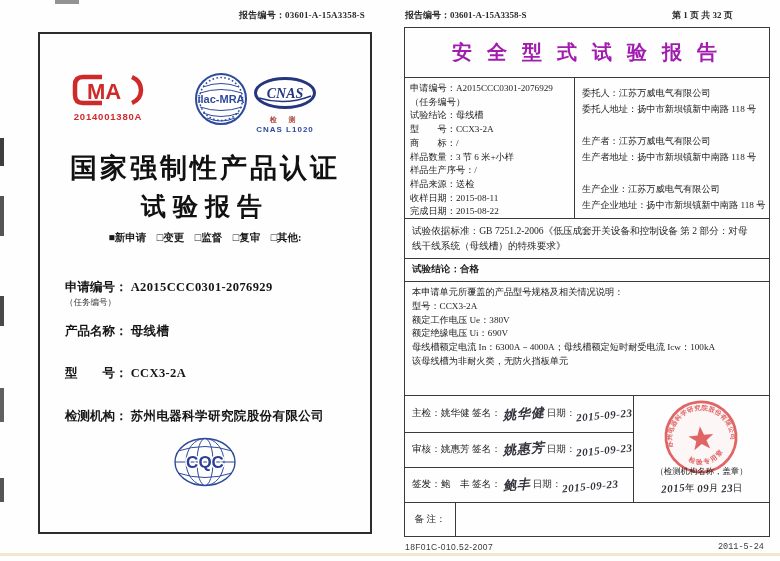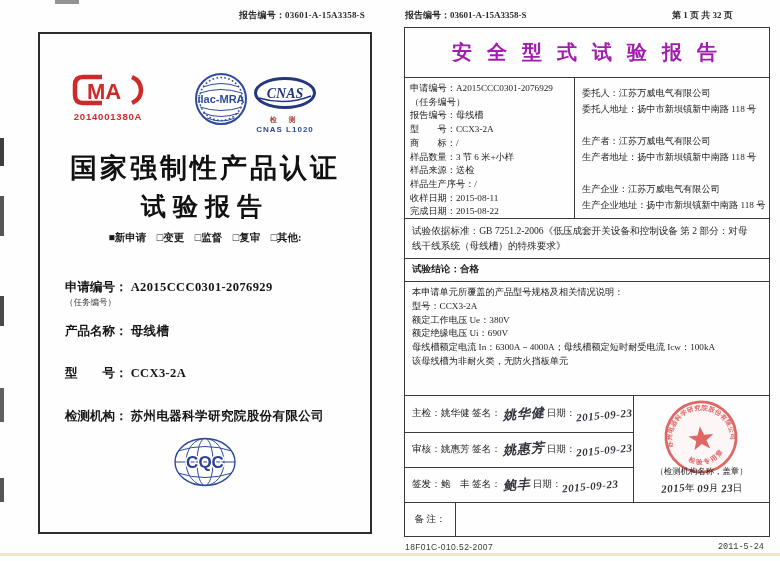--- a/index.html
+++ b/index.html
@@ -179,26 +179,26 @@
     <div class="rp-pageinfo">第 1 页 共 32 页</div>
 
     <div class="rp-table">
 
       <div class="rp-row row-title">安 全 型 式 试 验 报 告</div>
 
       <div class="rp-row row-info">
         <div class="info-left">
           <div class="tline">申请编号：A2015CCC0301-2076929</div>
           <div class="tline">（任务编号）</div>
-          <div class="tline">报告编号：母线槽</div>
+          <div class="tline">试验结论：母线槽</div>
           <div class="tline">型　　号：CCX3-2A</div>
           <div class="tline">商　　标：/</div>
           <div class="tline">样品数量：3 节 6 米+小样</div>
+          <div class="tline">样品生产序号：/</div>
           <div class="tline">样品来源：送检</div>
-          <div class="tline">样品生产序号：/</div>
           <div class="tline">收样日期：2015-08-11</div>
           <div class="tline">完成日期：2015-08-22</div>
         </div>
         <div class="info-right">
           <div class="tline2">委托人：江苏万威电气有限公司</div>
           <div class="tline2">委托人地址：扬中市新坝镇新中南路 118 号</div>
           <div class="tline2"></div>
           <div class="tline2">生产者：江苏万威电气有限公司</div>
           <div class="tline2">生产者地址：扬中市新坝镇新中南路 118 号</div>
           <div class="tline2"></div>

